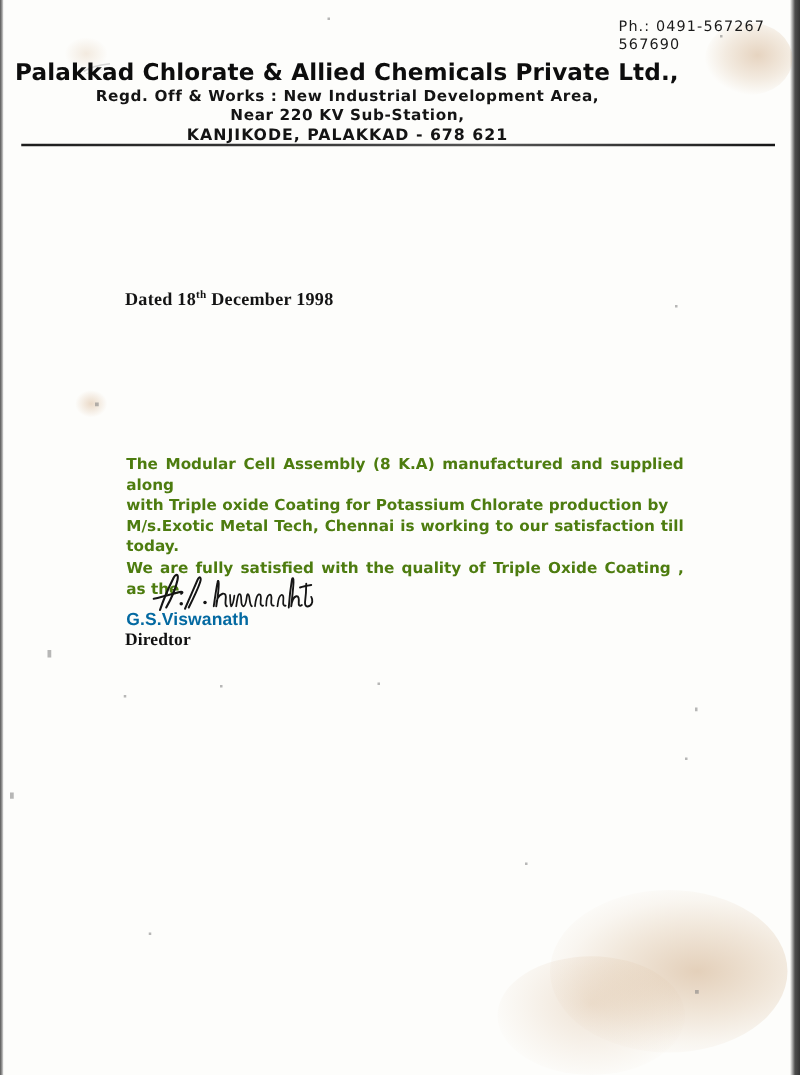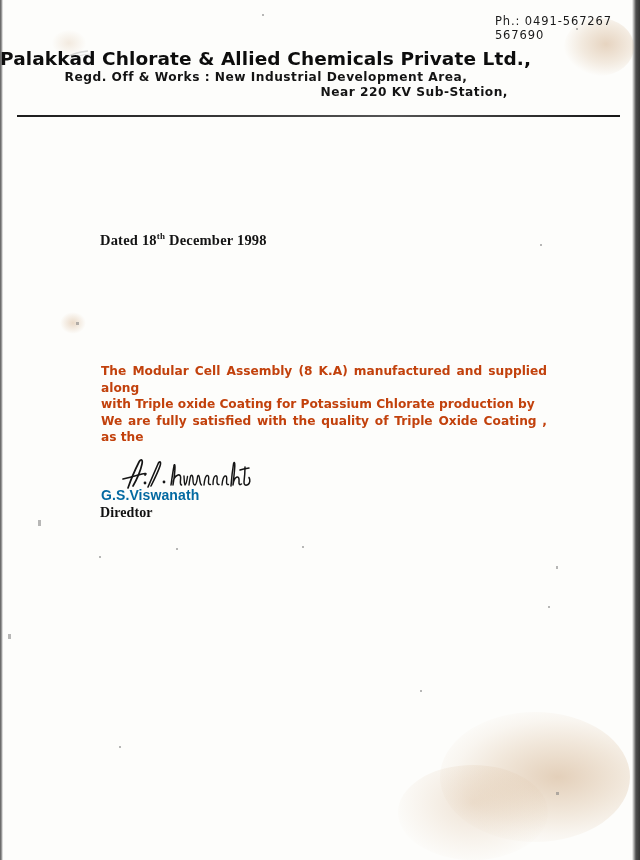--- a/index.html
+++ b/index.html
@@ -83,21 +83,21 @@
     text-align: left;
     font-family: "DejaVu Sans", sans-serif;
     font-size: 11.5px;
     font-weight: 400;
     letter-spacing: .9px;
     line-height: 14px;
     color: #1a1a1a;
   }
   .company-block {
     position: absolute;
-    left: 0;
+    left: 12px;
     top: 48px;
     width: 508px;
     text-align: center;
   }
   .company-name {
     font-family: "DejaVu Sans", sans-serif;
     font-size: 18.5px;
     font-weight: 700;
     letter-spacing: .1px;
     color: #0d0d0d;
@@ -105,21 +105,21 @@
     white-space: nowrap;
   }
   .addr {
     font-family: "DejaVu Sans", sans-serif;
     font-weight: 600;
     color: #141414;
     white-space: nowrap;
     padding-left: 24px;
   }
   .addr1 { font-size: 12.2px; letter-spacing: .5px; line-height: 15px; margin-top: 1px; }
-  .addr2 { font-size: 12.2px; letter-spacing: .5px; line-height: 15px; text-align: right; }
+  .addr2 { font-size: 12.2px; letter-spacing: .5px; line-height: 15px; }
   .addr3 { font-size: 12.6px; letter-spacing: .8px; line-height: 16px; }
 
   .rule {
     position: absolute;
     left: 17px;
     top: 115px;
     width: 603px;
     height: 2px;
     background: linear-gradient(to right, #1d1d1d 0%, #242424 8%, #3c3c3c 40%, #555 62%, #2b2b2b 88%, #161616 100%);
   }
@@ -161,21 +161,21 @@
 
   .body-text {
     position: absolute;
     left: 101px;
     top: 363px;
     width: 446px;
     font-family: "DejaVu Sans", sans-serif;
     font-size: 12.2px;
     font-weight: 700;
     line-height: 16.6px;
-    color: #c2410c;
+    color: #4d7c0f;
     text-align: justify;
     text-justify: inter-word;
   }
   .body-text p { margin: 0; }
   .body-text .last-line { text-align: left; }
 
   
   .sig-wrap {
     position: absolute;
     left: 112px;
@@ -241,30 +241,32 @@
 
   <div class="phone-block">
     <div>Ph.: 0491-567267</div>
     <div>567690</div>
   </div>
 
   <div class="company-block">
     <div class="company-name">Palakkad Chlorate &amp; Allied Chemicals Private Ltd.,</div>
     <div class="addr addr1">Regd. Off &amp; Works : New Industrial Development Area,</div>
     <div class="addr addr2">Near 220 KV Sub-Station,</div>
+    <div class="addr addr3">KANJIKODE, PALAKKAD - 678 621</div>
   </div>
 
   <div class="rule"></div>
 
   <div class="date-line"><span>Dated 18</span><sup>th</sup><span> December 1998</span></div>
 
 
   <div class="body-text">
     <p>The Modular Cell Assembly (8 K.A) manufactured and supplied along</p>
     <p>with Triple oxide Coating for Potassium Chlorate production by</p>
+    <p>M/s.Exotic Metal Tech, Chennai is working to our satisfaction till today.</p>
     <p>We are fully satisfied with the quality of Triple Oxide Coating , as the</p>
   </div>
 
   <svg class="sig-wrap" viewBox="0 0 150 40">
     <g fill="none" stroke="#151515" stroke-linecap="round" stroke-linejoin="round">
       <path d="M16 30 C19 21, 23 12, 27 4 C29 0.5, 31 1.5, 30 6 C28.5 13, 25 21, 21 28" stroke-width="1.7"></path>
       <path d="M11 21 C16 20, 23 18, 30 16 C33.5 15, 35 15.5, 33 17" stroke-width="1.7"></path>
       <path d="M36 29 C39 22, 43 13, 46 6 C47.5 2.5, 49.5 3.5, 48 8 C46 14, 42 22, 39 28" stroke-width="1.6"></path>
       <circle cx="33" cy="25" r="1.4" fill="#151515" stroke="none"></circle>
       <circle cx="52" cy="24" r="1.4" fill="#151515" stroke="none"></circle>

